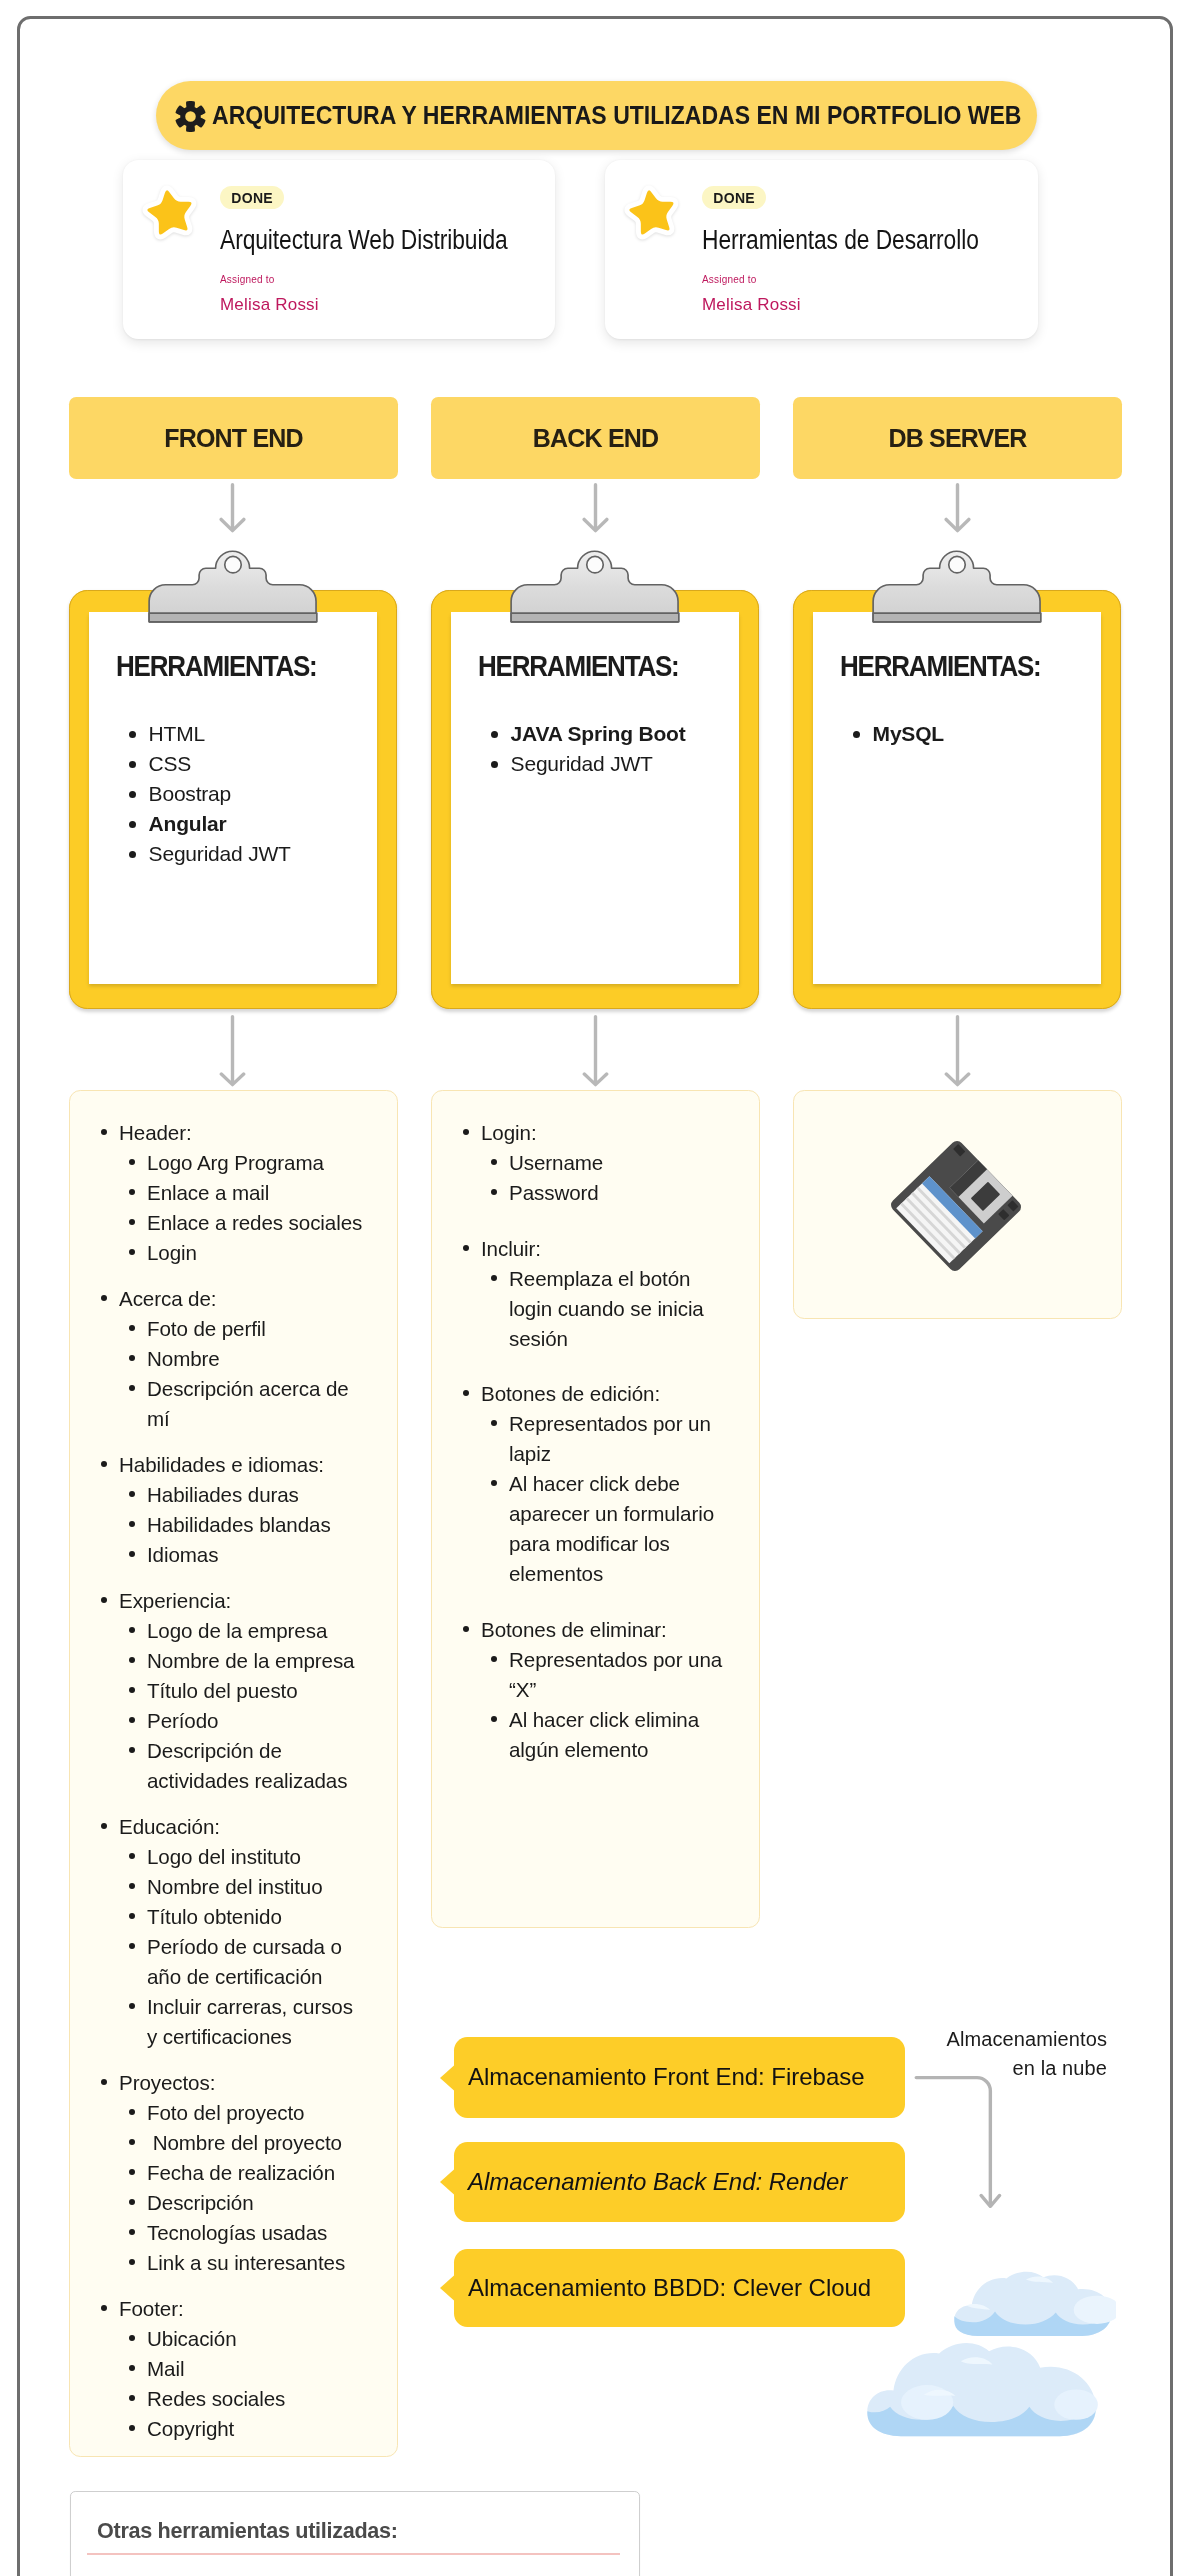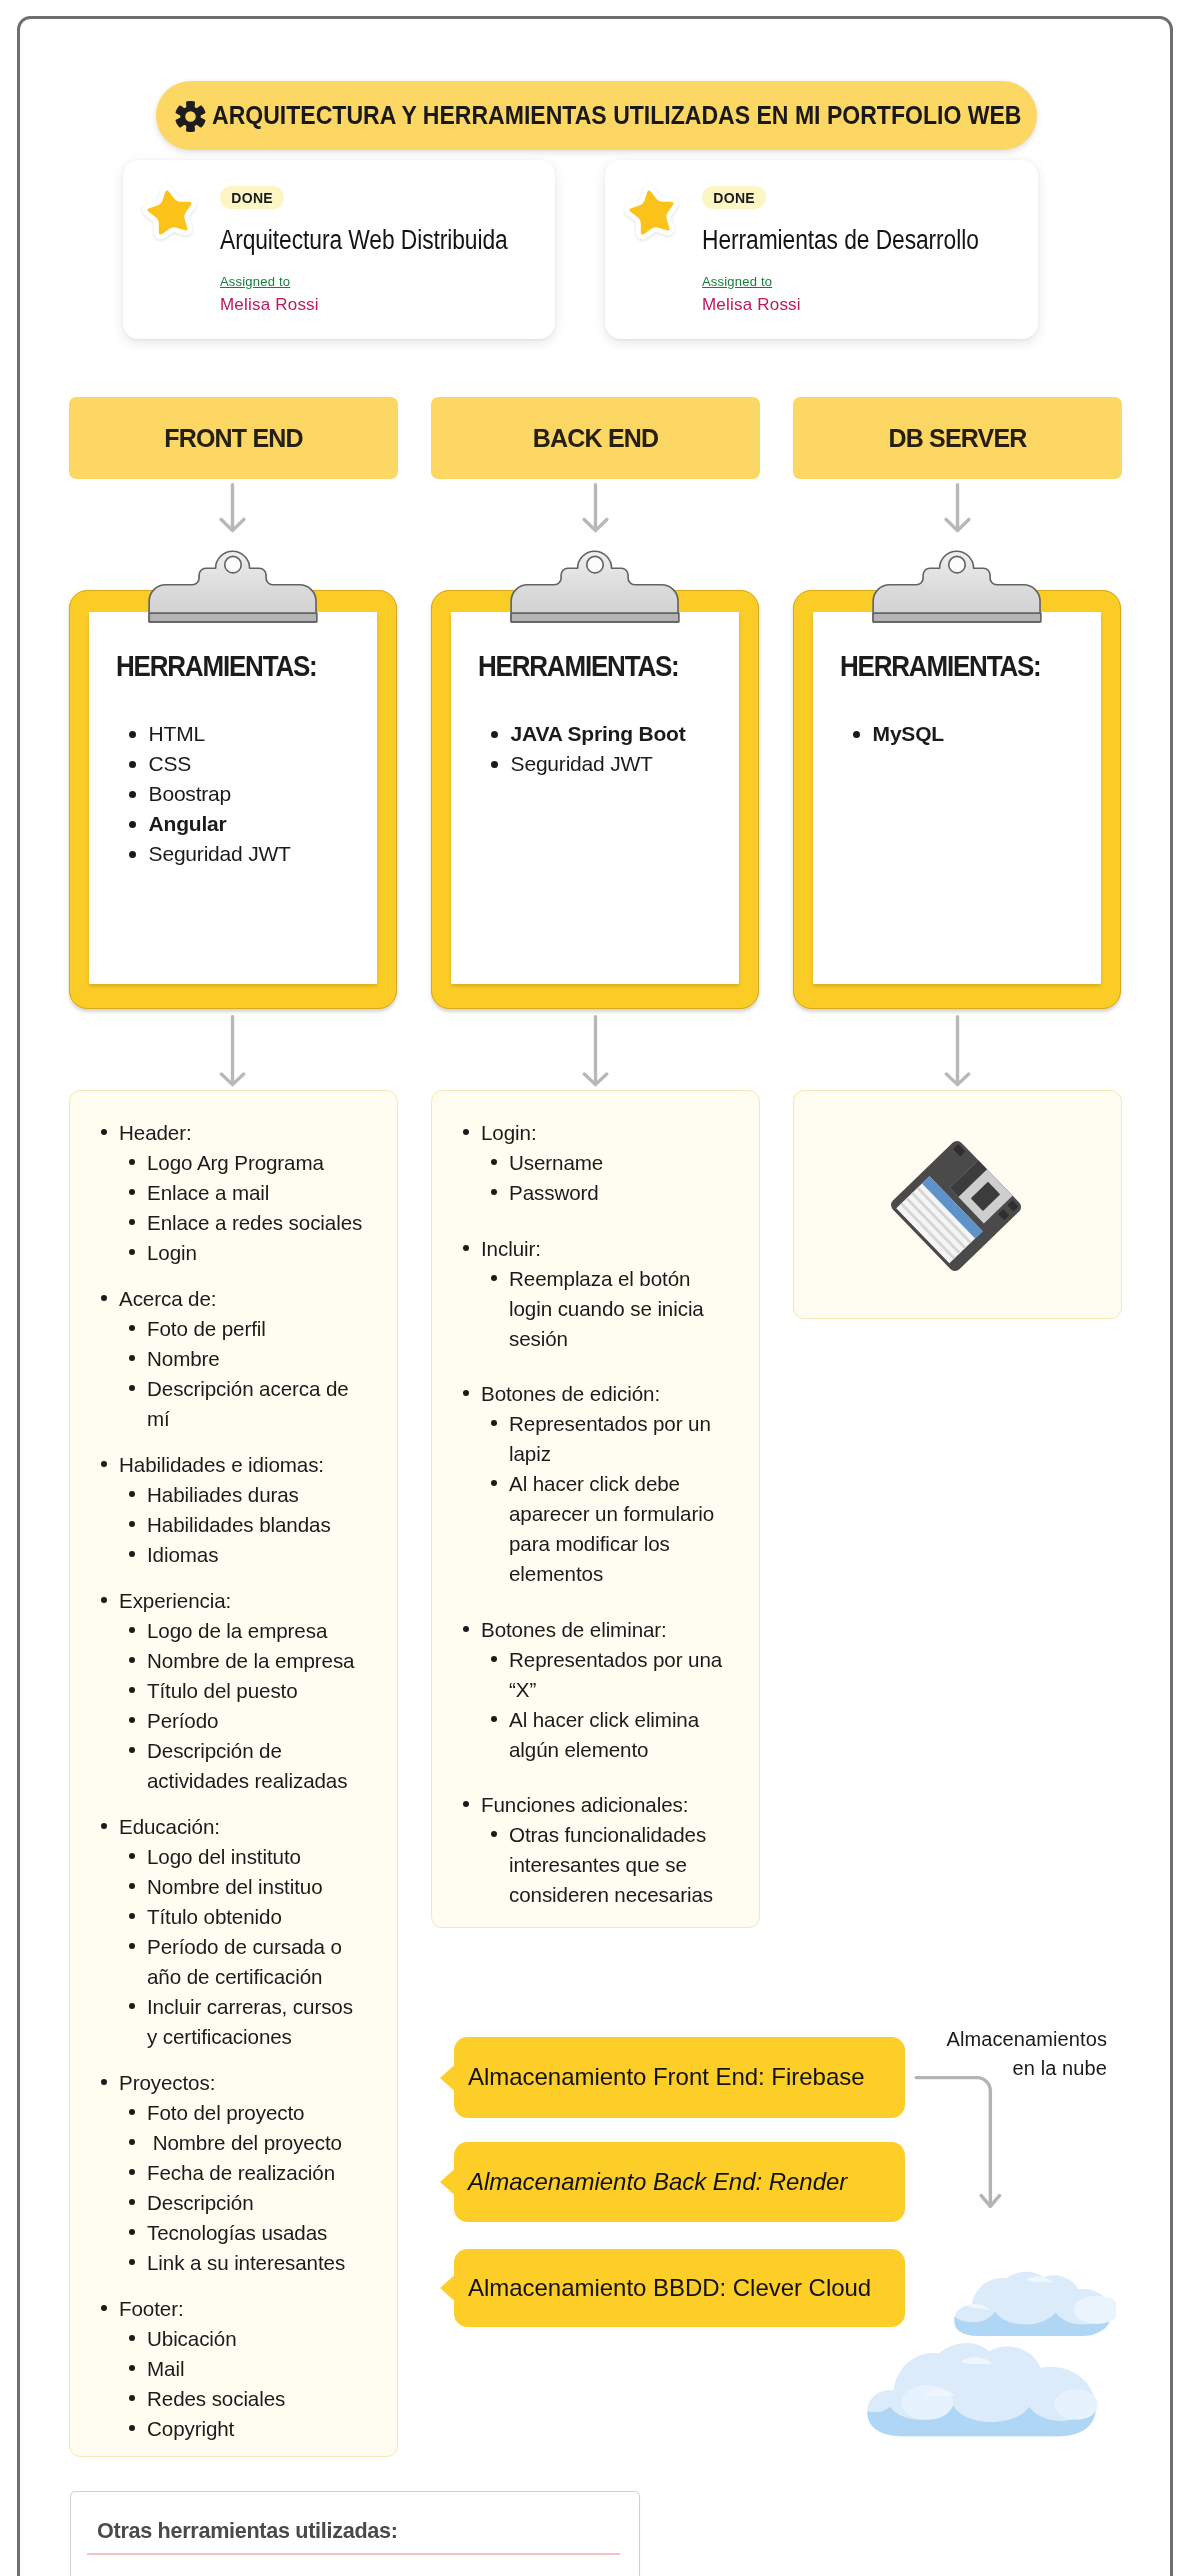--- a/index.html
+++ b/index.html
@@ -15,21 +15,21 @@
 
   
   .icard{position:absolute;top:160px;height:179px;background:#fff;border-radius:15.5px;
          box-shadow:0 3.1px 11.3px rgba(0,0,0,.10), 0 0.5px 2.1px rgba(0,0,0,.05);}
   .icard.c1{left:123px;width:432px;}
   .icard.c2{left:605px;width:433px;}
   .icard .star{position:absolute;left:16.5px;top:22px;width:61px;height:63px;filter:drop-shadow(0 1px 1.5px rgba(0,0,0,.13));}
   .icard .badge{position:absolute;left:97px;top:26px;height:23px;padding:0 11.3px;border-radius:12px;
                 background:#FCF6C4;font-size:14px;font-weight:bold;color:#1a1a1a;display:flex;align-items:center;letter-spacing:0.3px;}
   .icard .ctitle{position:absolute;left:97px;top:65px;font-size:27px;color:#141414;letter-spacing:-0.1px;transform:scaleX(0.845);transform-origin:left top;white-space:nowrap;}
-  .icard .asg{position:absolute;left:97px;top:114px;font-size:13px;color:#15803d;letter-spacing:0.2px;text-decoration:underline;}
+  .icard .asg{position:absolute;left:97px;top:114px;font-size:10px;color:#be185d;letter-spacing:0.2px;}
   .icard .who{position:absolute;left:97px;top:135px;font-size:17px;color:#be185d;letter-spacing:0.2px;}
 
   
   .colhdr{position:absolute;top:397px;height:82px;background:#FDD764;border-radius:7.2px;
           display:flex;align-items:center;justify-content:center;font-size:25px;font-weight:bold;color:#262013;letter-spacing:-0.8px;}
 
   
   .arrow{position:absolute;}
 
   
@@ -306,26 +306,20 @@
     </div>
     <div class="secgap" style="height: 25.5px;"></div>
     <div class="sec">
       <div class="l1">Botones de eliminar:</div>
       <ul class="l2list">
         <li class="l2">Representados por una “X”</li>
         <li class="l2">Al hacer click elimina algún elemento</li>
       </ul>
     </div>
     <div class="secgap" style="height: 25.5px;"></div>
-    <div class="sec">
-      <div class="l1">Funciones adicionales:</div>
-      <ul class="l2list">
-        <li class="l2">Otras funcionalidades interesantes que se consideren necesarias</li>
-      </ul>
-    </div>
   </div>
 <div class="panel" id="panel-db" style="left:793px;top:1090px;width:329px;height:229px">
   <svg style="position:absolute;left:111px;top:64px;width:102px;height:102px;transform:rotate(46deg)" viewBox="0 0 128 128">
     <path d="M4 12 a 8 8 0 0 1 8 -8 h 104 a 8 8 0 0 1 8 8 v 104 a 8 8 0 0 1 -8 8 H 12 a 8 8 0 0 1 -8 -8 z" fill="#4a4a4a"></path>
 
     <rect x="42" y="4" width="62" height="50" fill="#cecece"></rect>
     <rect x="42" y="4" width="16" height="50" fill="#3c3c3c"></rect>
     <rect x="70" y="14" width="22" height="30" rx="1" fill="#3c3c3c"></rect>
 
     <rect x="14" y="62" width="96" height="58" fill="#f5f5f5"></rect>

